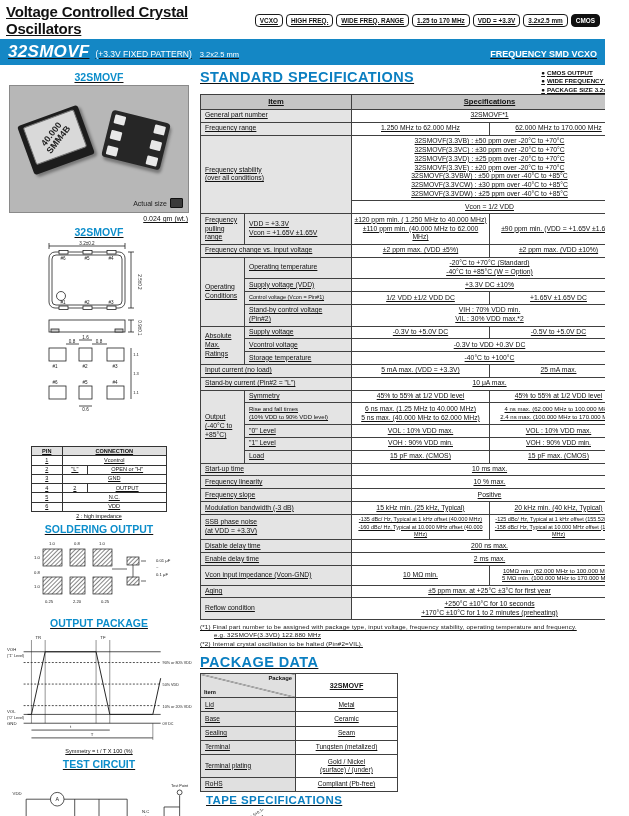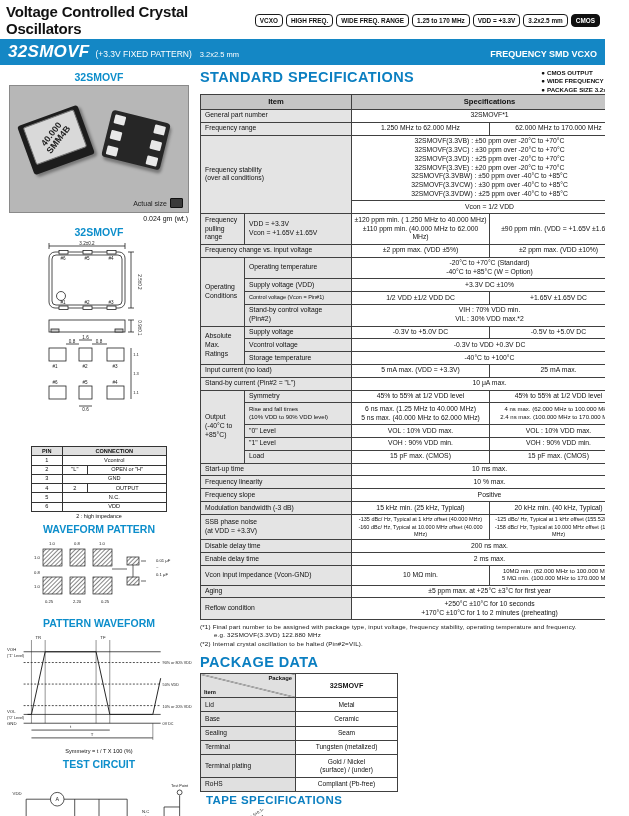--- a/index.html
+++ b/index.html
@@ -1,16 +1,16 @@
 <!DOCTYPE html>
 <html><head>
 <meta charset="utf-8">
 <style>
   html,body{margin:0;padding:0;background:#fff;}
-  .page{width:605px;height:816px;overflow:hidden;font-family:"Liberation Sans",sans-serif;color:#111;position:relative;background:#fff;}
+  .page{width:605px;height:816px;overflow:hidden;font-family:"Liberation Sans",sans-serif;color:#111;position:relative;background:#fff;text-decoration:underline;}
   
   .tophdr{display:flex;justify-content:space-between;align-items:center;padding:3px 5px 2px 6px;}
   .tophdr h1{font-size:15px;margin:0;font-weight:bold;letter-spacing:-0.2px;}
   .badges{display:flex;gap:3px;align-items:center;}
   .badge{border:1.4px solid #1a1a1a;border-radius:4px;font-size:6.4px;font-weight:bold;padding:2px 4px;white-space:nowrap;background:#fff;}
   .badge.solid{background:#101010;color:#fff;border-color:#101010;}
   .titlebar{background:#1487c5;color:#fff;display:flex;align-items:baseline;padding:3px 8px;}
   .titlebar .model{font-size:17px;font-weight:bold;font-style:italic;letter-spacing:0.3px;}
   .titlebar .variant{font-size:8.5px;margin-left:6px;}
   .titlebar .tsize{font-size:7.5px;margin-left:8px;}
@@ -217,21 +217,21 @@
               <td colspan="2">N.C.</td>
             </tr>
         <tr>
               <td>6</td>
               <td colspan="2">VDD</td>
             </tr>
       </tbody>
         </table>
       <div class="pinnote">2 : high impedance</div>
 
-      <div class="cyanhead">WAVEFORM PATTERN</div>
+      <div class="cyanhead">SOLDERING OUTPUT</div>
       <svg width="178" height="72" viewBox="0 0 160 72">
         <defs>
           <pattern id="hatch" width="3" height="3" patternUnits="userSpaceOnUse" patternTransform="rotate(45)">
             <line x1="0" y1="0" x2="0" y2="3" stroke="#333" stroke-width="1.2"></line>
           </pattern>
         </defs>
         <g stroke="#222" stroke-width="0.7">
           <rect x="28" y="12" width="19" height="17" fill="url(#hatch)"></rect>
           <rect x="55" y="12" width="15" height="17" fill="url(#hatch)"></rect>
           <rect x="78" y="12" width="19" height="17" fill="url(#hatch)"></rect>
@@ -254,21 +254,21 @@
           <text x="22" y="51">1.0</text>
           <text x="34" y="66">0.25</text>
           <text x="62" y="66">2.20</text>
           <text x="90" y="66">0.25</text>
           <text x="141" y="25" text-anchor="start">0.01 μF</text>
           <text x="141" y="32" text-anchor="start">~</text>
           <text x="141" y="39" text-anchor="start">0.1 μF</text>
         </g>
       </svg>
 
-      <div class="cyanhead">PATTERN WAVEFORM</div>
+      <div class="cyanhead">OUTPUT PACKAGE</div>
       <svg width="186" height="112" viewBox="0 0 190 112">
         <g stroke="#222" stroke-width="0.8" fill="none">
           <line x1="18" y1="20" x2="158" y2="20"></line>
           <line x1="18" y1="84" x2="158" y2="84"></line>
           <line x1="18" y1="93" x2="158" y2="93"></line>
           <line x1="18" y1="31" x2="158" y2="31" stroke-dasharray="2 1.6"></line>
           <line x1="18" y1="53" x2="158" y2="53" stroke-dasharray="2 1.6"></line>
           <line x1="18" y1="75" x2="158" y2="75" stroke-dasharray="2 1.6"></line>
           <polyline points="22,84 26,84 40,20 92,20 106,84 150,84 158,47" stroke-width="1"></polyline>
           <line x1="26" y1="8" x2="26" y2="93" stroke-width="0.5"></line>

